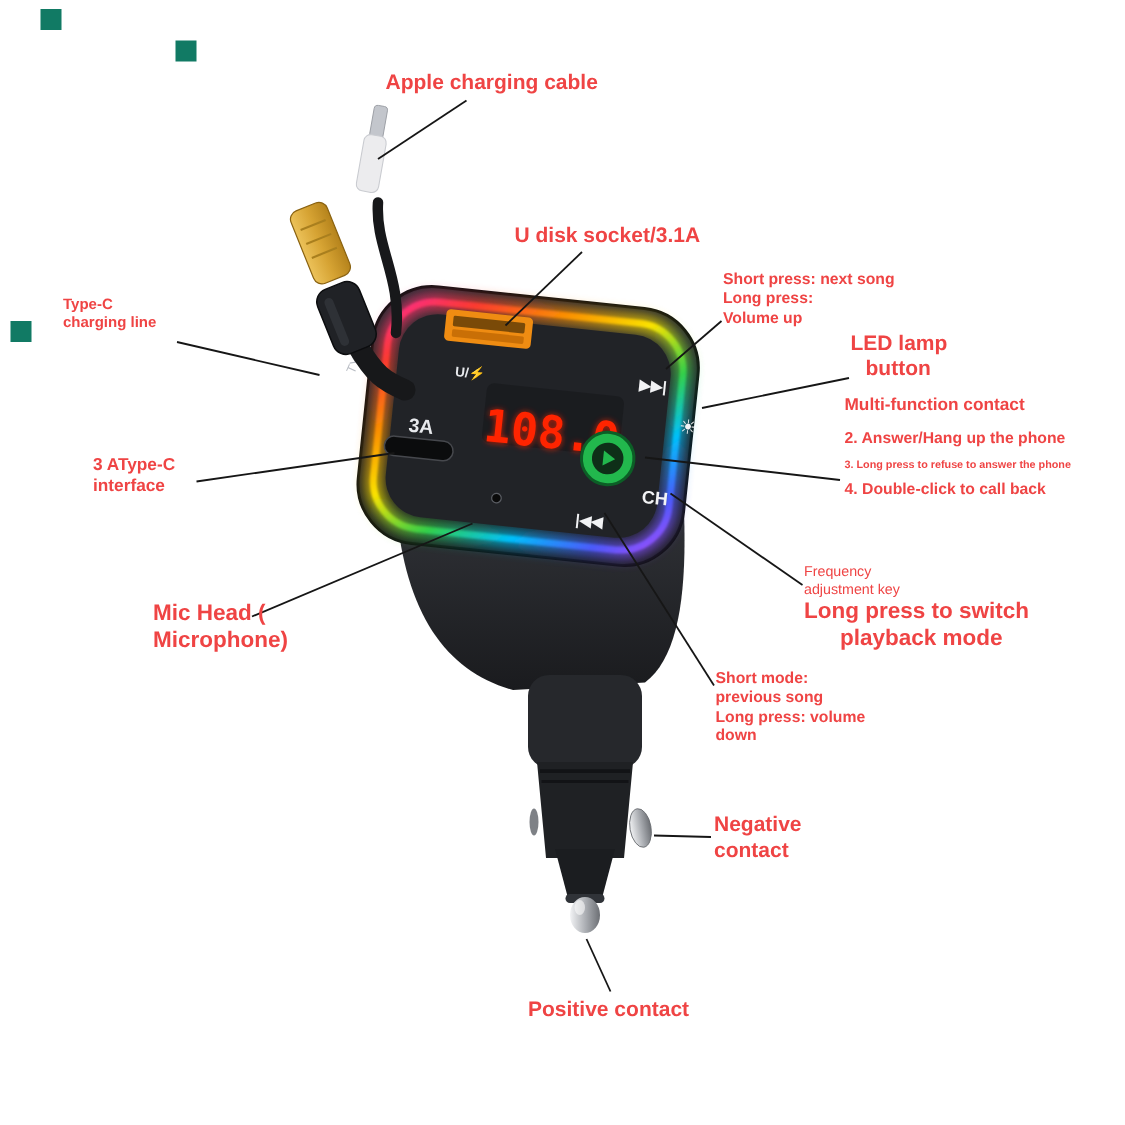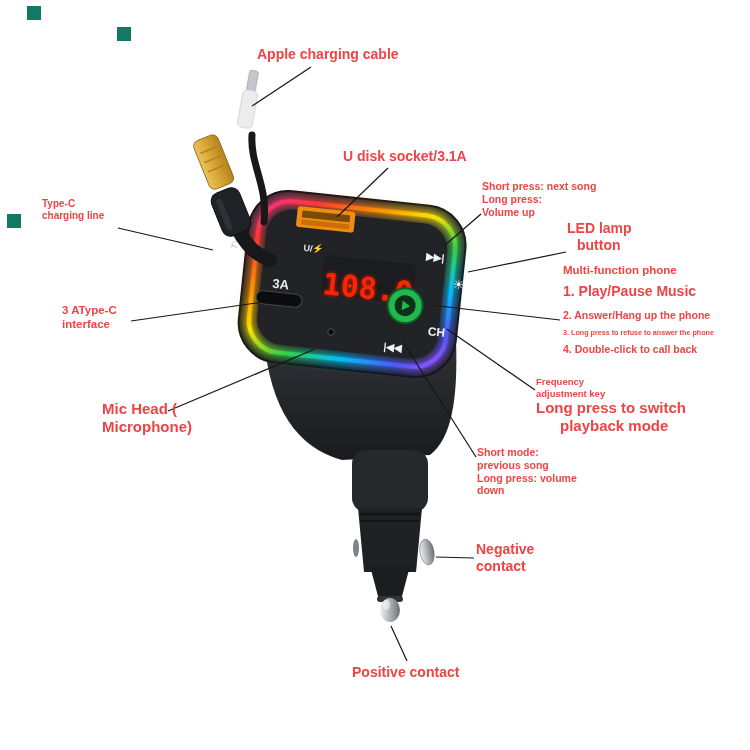--- a/index.html
+++ b/index.html
@@ -5,21 +5,21 @@
   html,body{margin:0;padding:0}
   body{width:750px;height:750px;position:relative;background:#ffffff;
        font-family:"Liberation Sans",sans-serif;overflow:hidden}
   svg.scene{position:absolute;left:0;top:0}
   .ann{position:absolute;color:#ef4444;font-weight:bold;white-space:nowrap;line-height:1.22}
   .fs14{font-size:14px}
   .fs13{font-size:10px}
   .fs12{font-size:11.5px}
   .fs11{font-size:15px}
   .fs10{font-size:10.5px}
-  .fs9{font-size:9.5px;font-weight:bold}
+  .fs9{font-size:9.5px;font-weight:normal}
   .fs7{font-size:7.2px}
   .center{text-align:left}
   .mt6{margin-top:6px}.mt9{margin-top:9px}.mt7{margin-top:7px}.mt5{margin-top:5px}
   .ind{padding-left:24px}
   .wm{position:absolute;width:14px;height:14px;background:#117a64}
 </style>
 </head>
 <body>
 
 <div class="wm" style="left:27px;top:6px"></div>
@@ -174,22 +174,21 @@
   <div>Long press:</div>
   <div>Volume up</div>
 </div>
 
 <div class="ann fs14" style="left:567px;top:220px">
   <div>LED lamp</div>
   <div class="ind" style="padding-left:10px">button</div>
 </div>
 
 <div class="ann" style="left:563px;top:263px">
-  <div class="fs12">Multi-function phone</div>
-  <div class="fs14 mt6">1. Play/Pause Music</div>
+  <div class="fs12">Multi-function contact</div>
   <div class="fs10 mt9">2. Answer/Hang up the phone</div>
   <div class="fs7 mt7">3. Long press to refuse to answer the phone</div>
   <div class="fs10 mt5">4. Double-click to call back</div>
 </div>
 
 <div class="ann fs12 center" style="left:62px;top:303px">
   <div>3 AType-C</div>
   <div>interface</div>
 </div>
 

